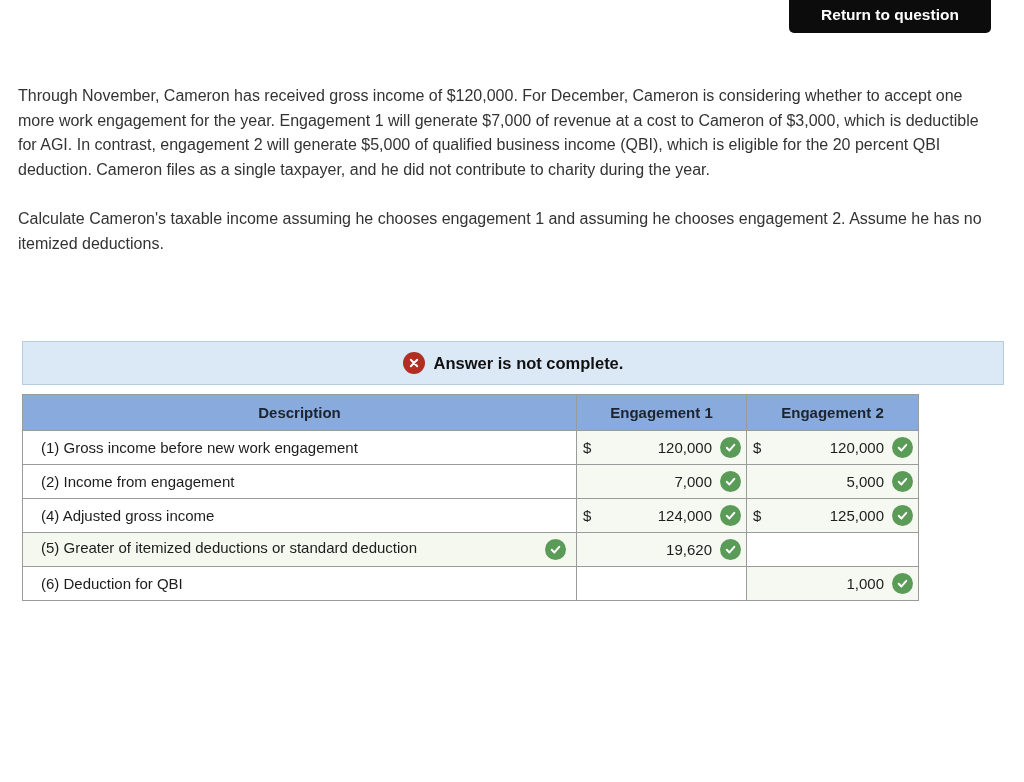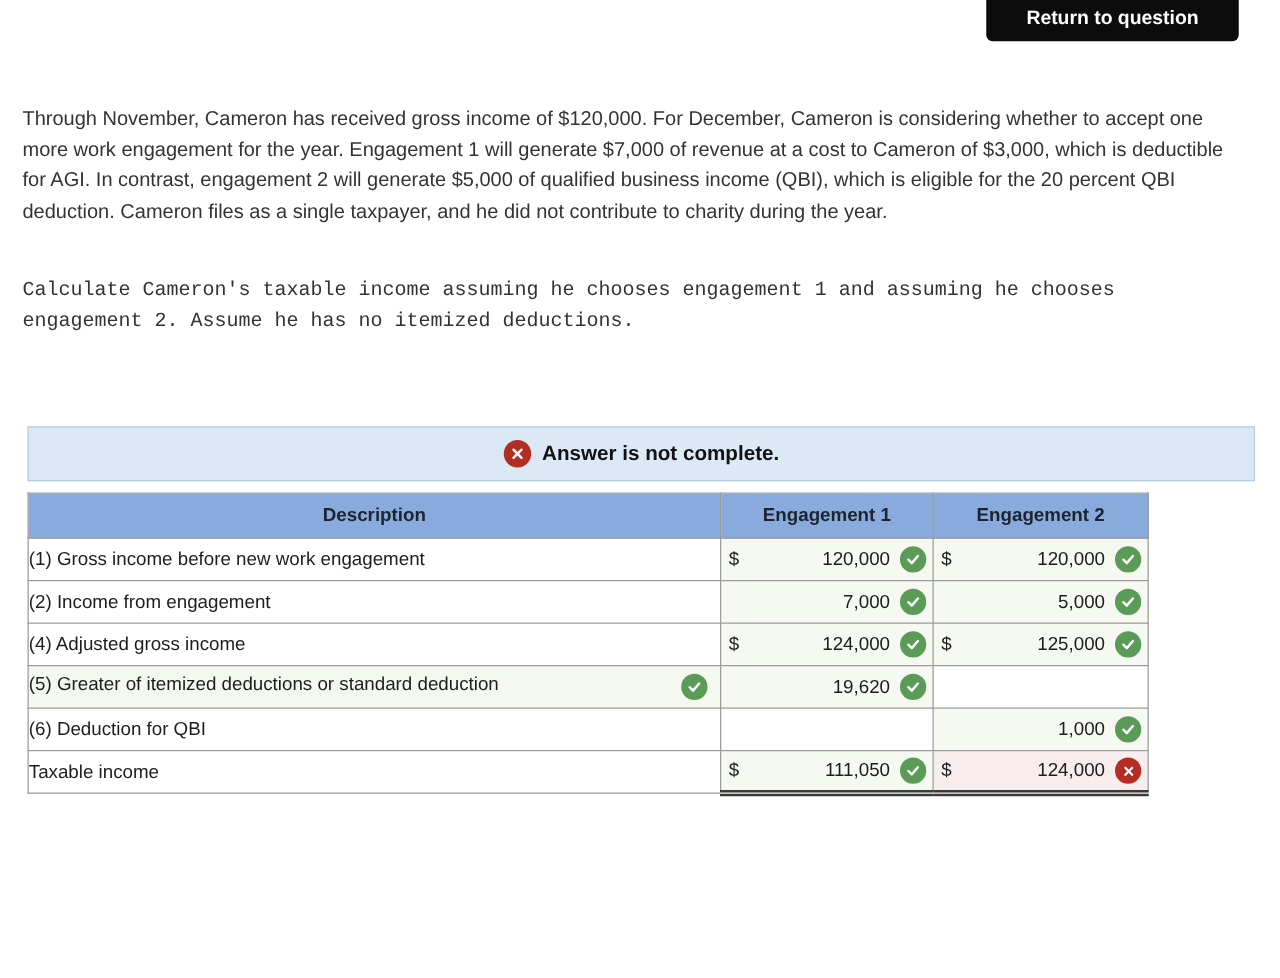--- a/index.html
+++ b/index.html
@@ -14,21 +14,21 @@
     font-family:"Liberation Sans", sans-serif; font-size:15.5px; font-weight:700;
     display:flex; align-items:flex-end; justify-content:center;
     padding-bottom:9px; cursor:pointer;
   }
 
   
   .question {
     position:absolute; left:18px; top:84px; width:978px;
     font-size:16px; line-height:24.6px; color:#333333;
   }
-  .question p + p { margin-top:38px;font-family:Liberation Mono, monospace; }
+  .question p + p { margin-top:25px; }
 
   
   .banner {
     position:absolute; left:22px; top:341px; width:982px; height:44px;
     background:#dbe9f7; border:1px solid #b6cce1;
     display:flex; align-items:center; justify-content:center; gap:9px;
   }
   .banner .banner-text { font-size:16.5px; font-weight:700; color:#111111; }
 
   
@@ -50,21 +50,21 @@
   table.answer col.c-desc { width:554px; }
   table.answer col.c-e1   { width:170px; }
   table.answer col.c-e2   { width:172px; }
   table.answer th, table.answer td { border:1px solid #9b9b9b; }
   table.answer { border:1px solid #737373; }
   th.hdr {
     background:#89aadc; color:#1b2430; font-weight:700; font-size:15px;
     height:36px; text-align:center; border:1px solid #8a8a8a;
   }
   td { height:34px; background:#ffffff; }
-  td.desc { }
+  td.desc { padding-left:18px; }
   td.desc.with-status {
     background:#f4f8ef;
     padding-right:10px;
   }
   td.desc .desc-inner { display:flex; justify-content:space-between; }
   td.num { background:#f6f9f1; }
   td.num.empty { background:#ffffff; }
   td.num.wrong { background:#f8edee; }
   .numwrap { display:flex; align-items:center; padding:0 5px 0 6px; }
   .numwrap .cur { width:15px; text-align:left; }
@@ -219,41 +219,16 @@
             <span class="val">1,000</span>
             <span class="sicon correct">
                 <svg width="13" height="13" viewBox="0 0 24 24">
                   <path d="M5 12.5 L10 17.5 L19 7" stroke="#fff" stroke-width="3.6" stroke-linecap="round" stroke-linejoin="round" fill="none"></path>
                 </svg>
               </span>
           </div>
         </td>
       </tr>
 
-      <tr class="total">
-        <td class="desc">Taxable income</td>
-        <td class="num">
-          <div class="numwrap">
-            <span class="cur">$</span>
-            <span class="val">111,050</span>
-            <span class="sicon correct">
-                <svg width="13" height="13" viewBox="0 0 24 24">
-                  <path d="M5 12.5 L10 17.5 L19 7" stroke="#fff" stroke-width="3.6" stroke-linecap="round" stroke-linejoin="round" fill="none"></path>
-                </svg>
-              </span>
-          </div>
-        </td>
-        <td class="num wrong">
-          <div class="numwrap">
-            <span class="cur">$</span>
-            <span class="val">124,000</span>
-            <span class="sicon incorrect">
-                <svg width="12" height="12" viewBox="0 0 24 24">
-                  <path d="M6.5 6.5 L17.5 17.5 M17.5 6.5 L6.5 17.5" stroke="#fff" stroke-width="3.6" stroke-linecap="round" fill="none"></path>
-                </svg>
-              </span>
-          </div>
-        </td>
-      </tr>
     </tbody>
   </table>
 
 </div>
 
 </body></html>

